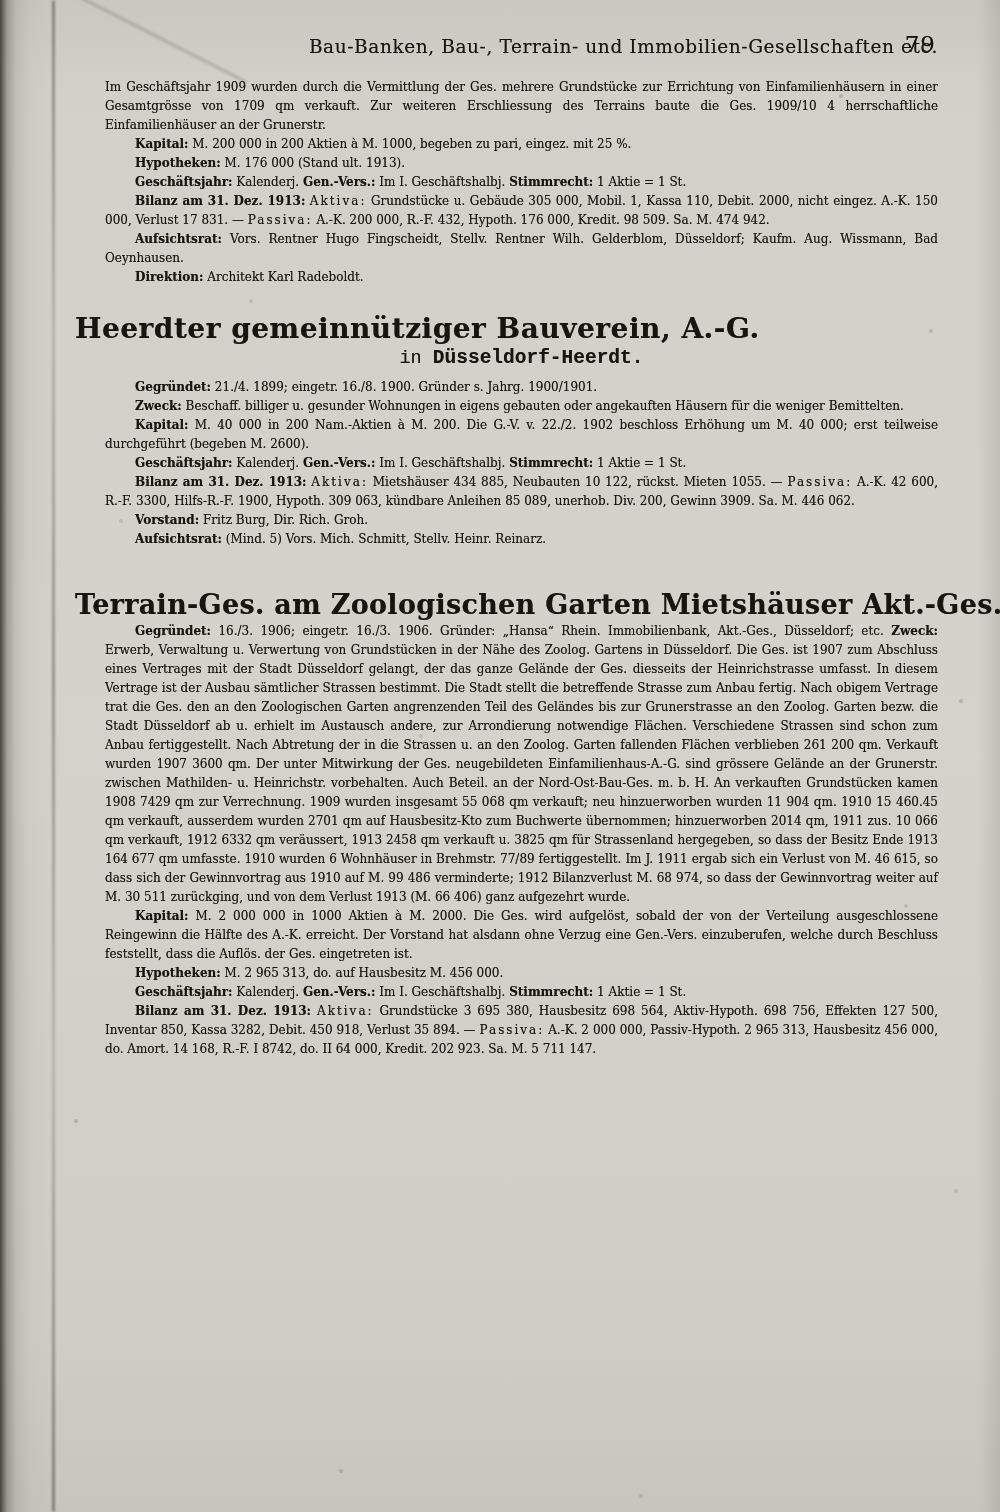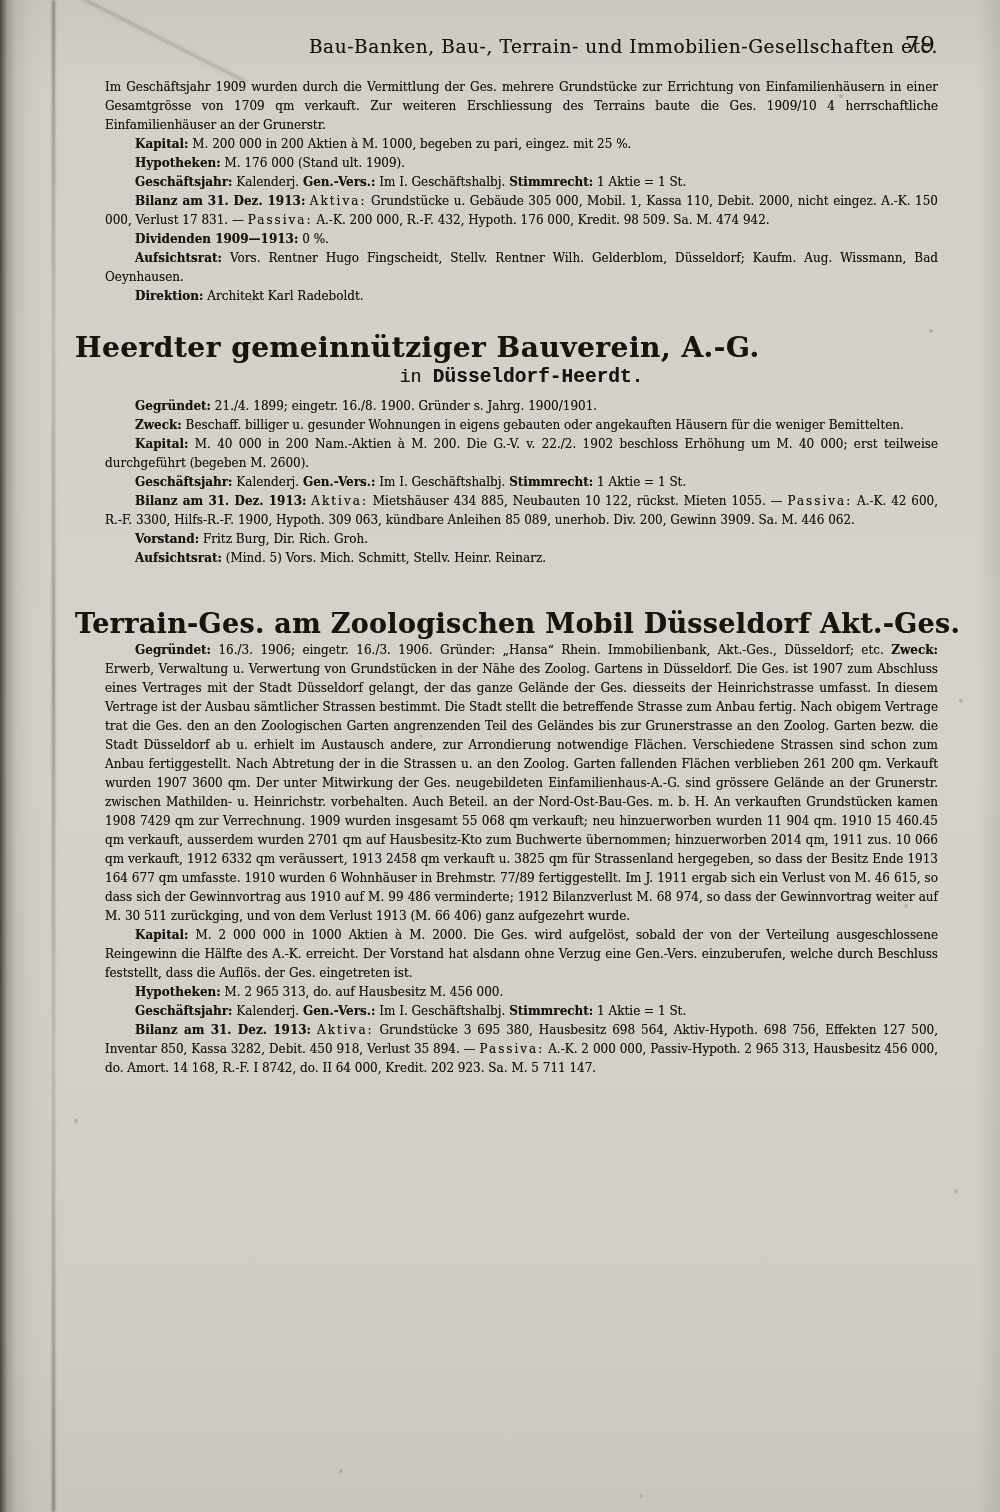--- a/index.html
+++ b/index.html
@@ -119,40 +119,39 @@
 
   <header class="running-head">
     <span>Bau-Banken, Bau-, Terrain- und Immobilien-Gesellschaften etc.</span>
     <span class="page-num">79</span>
   </header>
 
   <main class="content">
       <section>
         <p class="para"><span class="seg-normal">Im Geschäftsjahr 1909 wurden durch die Vermittlung der Ges. mehrere Grundstücke zur Errichtung von Einfamilienhäusern in einer Gesamtgrösse von 1709 qm verkauft. Zur weiteren Erschliessung des Terrains baute die Ges. 1909/10 4 herrschaftliche Einfamilienhäuser an der Grunerstr.</span></p>
         <p class="para indent"><span class="seg-bold">Kapital:</span><span class="seg-normal"> M. 200 000 in 200 Aktien à M. 1000, begeben zu pari, eingez. mit 25 %.</span></p>
-        <p class="para indent"><span class="seg-bold">Hypotheken:</span><span class="seg-normal"> M. 176 000 (Stand ult. 1909).</span></p>
+        <p class="para indent"><span class="seg-bold">Hypotheken:</span><span class="seg-normal"> M. 176 000 (Stand ult. 1913).</span></p>
         <p class="para indent"><span class="seg-bold">Geschäftsjahr:</span><span class="seg-normal"> Kalenderj.  </span><span class="seg-bold">Gen.-Vers.:</span><span class="seg-normal"> Im I. Geschäftshalbj.  </span><span class="seg-bold">Stimmrecht:</span><span class="seg-normal"> 1 Aktie = 1 St.</span></p>
         <p class="para indent"><span class="seg-bold">Bilanz am 31. Dez. 1913:</span><span class="seg-normal"> </span><span class="seg-spaced">Aktiva:</span><span class="seg-normal"> Grundstücke u. Gebäude 305 000, Mobil. 1, Kassa 110, Debit. 2000, nicht eingez. A.-K. 150 000, Verlust 17 831. — </span><span class="seg-spaced">Passiva:</span><span class="seg-normal"> A.-K. 200 000, R.-F. 432, Hypoth. 176 000, Kredit. 98 509.  Sa. M. 474 942.</span></p>
-        <p class="para indent"><span class="seg-bold">Dividenden 1909—1913:</span><span class="seg-normal"> 0 %.</span></p>
         <p class="para indent"><span class="seg-bold">Aufsichtsrat:</span><span class="seg-normal"> Vors. Rentner Hugo Fingscheidt, Stellv. Rentner Wilh. Gelderblom, Düsseldorf; Kaufm. Aug. Wissmann, Bad Oeynhausen.</span></p>
         <p class="para indent"><span class="seg-bold">Direktion:</span><span class="seg-normal"> Architekt Karl Radeboldt.</span></p>
       </section>
       <section>
         <h2 class="company-title">Heerdter gemeinnütziger Bauverein, A.-G.</h2>
         <div class="company-location"><span class="seg-normal">in </span><span class="seg-bold">Düsseldorf-Heerdt.</span></div>
         <p class="para indent"><span class="seg-bold">Gegründet:</span><span class="seg-normal"> 21./4. 1899; eingetr. 16./8. 1900.  Gründer s. Jahrg. 1900/1901.</span></p>
         <p class="para indent"><span class="seg-bold">Zweck:</span><span class="seg-normal"> Beschaff. billiger u. gesunder Wohnungen in eigens gebauten oder angekauften Häusern für die weniger Bemittelten.</span></p>
         <p class="para indent"><span class="seg-bold">Kapital:</span><span class="seg-normal"> M. 40 000 in 200 Nam.-Aktien à M. 200.  Die G.-V. v. 22./2. 1902 beschloss Erhöhung um M. 40 000; erst teilweise durchgeführt (begeben M. 2600).</span></p>
         <p class="para indent"><span class="seg-bold">Geschäftsjahr:</span><span class="seg-normal"> Kalenderj.  </span><span class="seg-bold">Gen.-Vers.:</span><span class="seg-normal"> Im I. Geschäftshalbj.  </span><span class="seg-bold">Stimmrecht:</span><span class="seg-normal"> 1 Aktie = 1 St.</span></p>
         <p class="para indent"><span class="seg-bold">Bilanz am 31. Dez. 1913:</span><span class="seg-normal"> </span><span class="seg-spaced">Aktiva:</span><span class="seg-normal"> Mietshäuser 434 885, Neubauten 10 122, rückst. Mieten 1055. — </span><span class="seg-spaced">Passiva:</span><span class="seg-normal"> A.-K. 42 600, R.-F. 3300, Hilfs-R.-F. 1900, Hypoth. 309 063, kündbare Anleihen 85 089, unerhob. Div. 200, Gewinn 3909.  Sa. M. 446 062.</span></p>
         <p class="para indent"><span class="seg-bold">Vorstand:</span><span class="seg-normal"> Fritz Burg, Dir. Rich. Groh.</span></p>
         <p class="para indent"><span class="seg-bold">Aufsichtsrat:</span><span class="seg-normal"> (Mind. 5) Vors. Mich. Schmitt, Stellv. Heinr. Reinarz.</span></p>
       </section>
       <section>
-        <h2 class="company-title">Terrain-Ges. am Zoologischen Mobil Düsseldorf Akt.-Ges.</h2>
+        <h2 class="company-title">Terrain-Ges. am Zoologischen Garten Mietshäuser Akt.-Ges.</h2>
         <p class="para indent"><span class="seg-bold">Gegründet:</span><span class="seg-normal"> 16./3. 1906; eingetr. 16./3. 1906.  Gründer: „Hansa“ Rhein. Immobilienbank, Akt.-Ges., Düsseldorf; etc.  </span><span class="seg-bold">Zweck:</span><span class="seg-normal"> Erwerb, Verwaltung u. Verwertung von Grundstücken in der Nähe des Zoolog. Gartens in Düsseldorf. Die Ges. ist 1907 zum Abschluss eines Vertrages mit der Stadt Düsseldorf gelangt, der das ganze Gelände der Ges. diesseits der Heinrichstrasse umfasst. In diesem Vertrage ist der Ausbau sämtlicher Strassen bestimmt. Die Stadt stellt die betreffende Strasse zum Anbau fertig. Nach obigem Vertrage trat die Ges. den an den Zoologischen Garten angrenzenden Teil des Geländes bis zur Grunerstrasse an den Zoolog. Garten bezw. die Stadt Düsseldorf ab u. erhielt im Austausch andere, zur Arrondierung notwendige Flächen. Verschiedene Strassen sind schon zum Anbau fertiggestellt. Nach Abtretung der in die Strassen u. an den Zoolog. Garten fallenden Flächen verblieben 261 200 qm. Verkauft wurden 1907 3600 qm. Der unter Mitwirkung der Ges. neugebildeten Einfamilienhaus-A.-G. sind grössere Gelände an der Grunerstr. zwischen Mathilden- u. Heinrichstr. vorbehalten. Auch Beteil. an der Nord-Ost-Bau-Ges. m. b. H. An verkauften Grundstücken kamen 1908 7429 qm zur Verrechnung. 1909 wurden insgesamt 55 068 qm verkauft; neu hinzuerworben wurden 11 904 qm. 1910 15 460.45 qm verkauft, ausserdem wurden 2701 qm auf Hausbesitz-Kto zum Buchwerte übernommen; hinzuerworben 2014 qm, 1911 zus. 10 066 qm verkauft, 1912 6332 qm veräussert, 1913 2458 qm verkauft u. 3825 qm für Strassenland hergegeben, so dass der Besitz Ende 1913 164 677 qm umfasste. 1910 wurden 6 Wohnhäuser in Brehmstr. 77/89 fertiggestellt. Im J. 1911 ergab sich ein Verlust von M. 46 615, so dass sich der Gewinnvortrag aus 1910 auf M. 99 486 verminderte; 1912 Bilanzverlust M. 68 974, so dass der Gewinnvortrag weiter auf M. 30 511 zurückging, und von dem Verlust 1913 (M. 66 406) ganz aufgezehrt wurde.</span></p>
         <p class="para indent"><span class="seg-bold">Kapital:</span><span class="seg-normal"> M. 2 000 000 in 1000 Aktien à M. 2000.  Die Ges. wird aufgelöst, sobald der von der Verteilung ausgeschlossene Reingewinn die Hälfte des A.-K. erreicht. Der Vorstand hat alsdann ohne Verzug eine Gen.-Vers. einzuberufen, welche durch Beschluss feststellt, dass die Auflös. der Ges. eingetreten ist.</span></p>
         <p class="para indent"><span class="seg-bold">Hypotheken:</span><span class="seg-normal"> M. 2 965 313, do. auf Hausbesitz M. 456 000.</span></p>
         <p class="para indent"><span class="seg-bold">Geschäftsjahr:</span><span class="seg-normal"> Kalenderj.  </span><span class="seg-bold">Gen.-Vers.:</span><span class="seg-normal"> Im I. Geschäftshalbj. </span><span class="seg-bold">Stimmrecht:</span><span class="seg-normal"> 1 Aktie = 1 St.</span></p>
         <p class="para indent"><span class="seg-bold">Bilanz am 31. Dez. 1913:</span><span class="seg-normal"> </span><span class="seg-spaced">Aktiva:</span><span class="seg-normal"> Grundstücke 3 695 380, Hausbesitz 698 564, Aktiv-Hypoth. 698 756, Effekten 127 500, Inventar 850, Kassa 3282, Debit. 450 918, Verlust 35 894. — </span><span class="seg-spaced">Passiva:</span><span class="seg-normal"> A.-K. 2 000 000, Passiv-Hypoth. 2 965 313, Hausbesitz 456 000, do. Amort. 14 168, R.-F. I 8742, do. II 64 000, Kredit. 202 923.  Sa. M. 5 711 147.</span></p>
       </section>
     </main>
 </div>
 
 </body></html>

